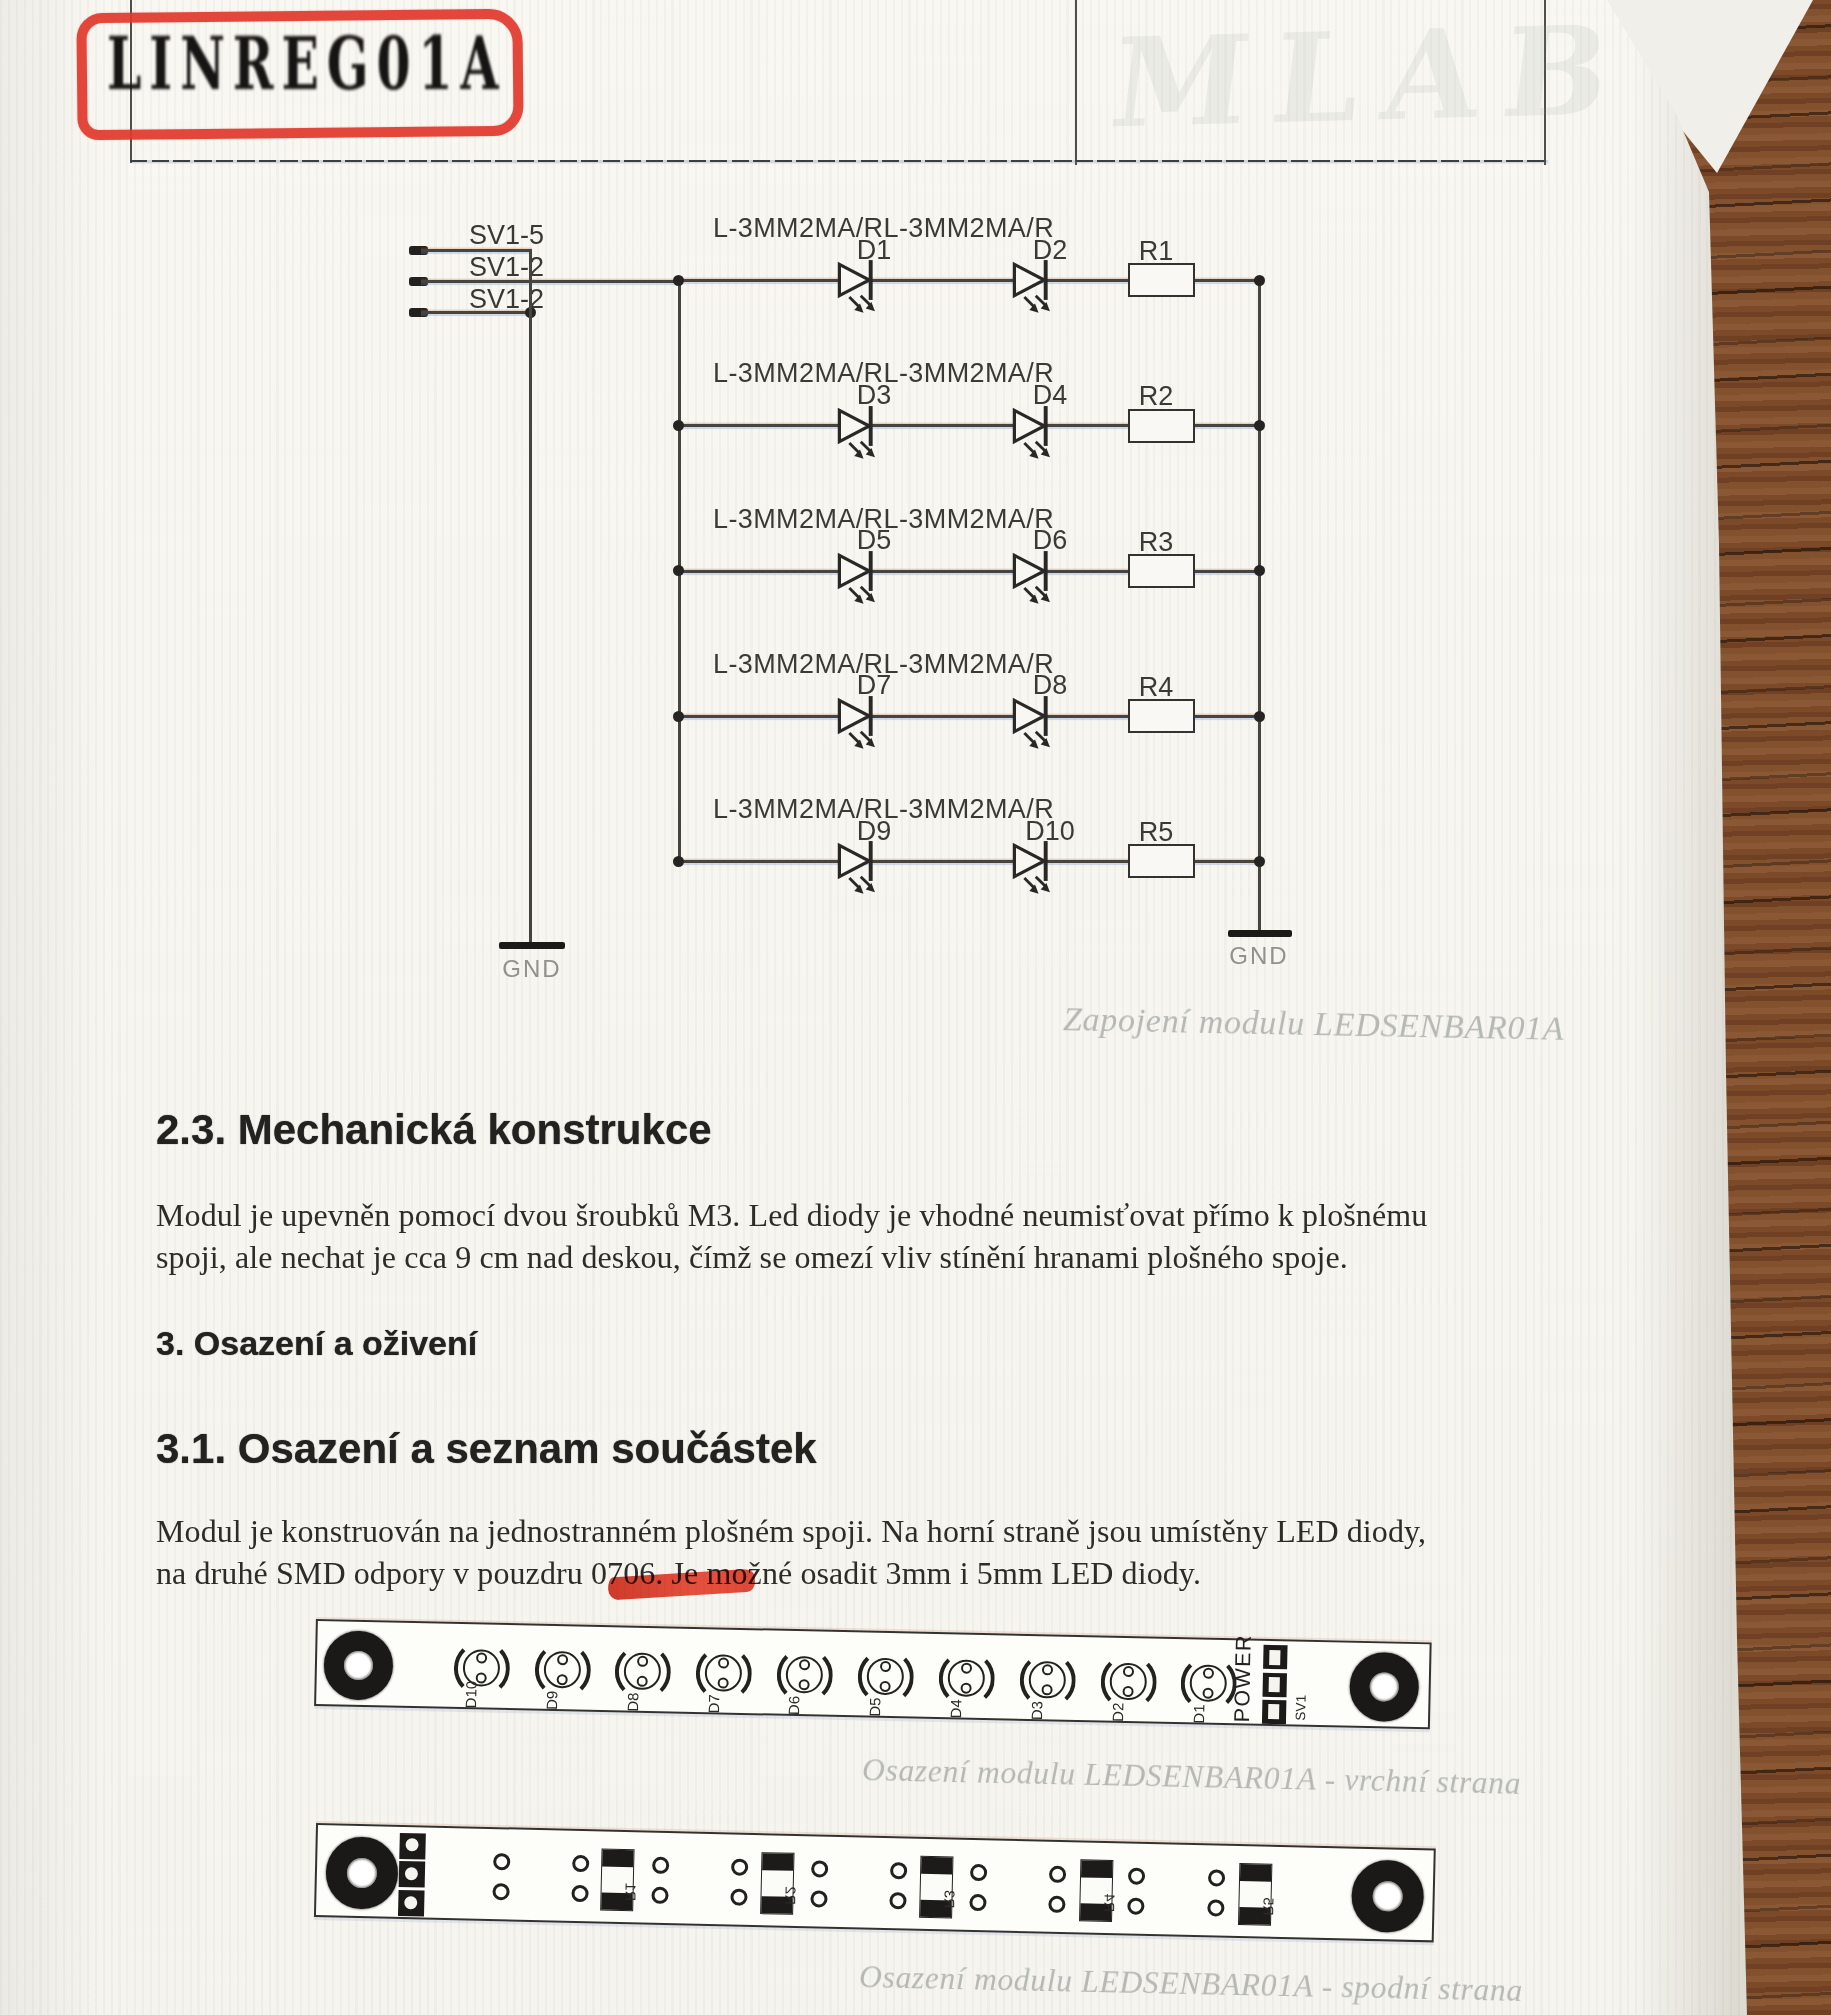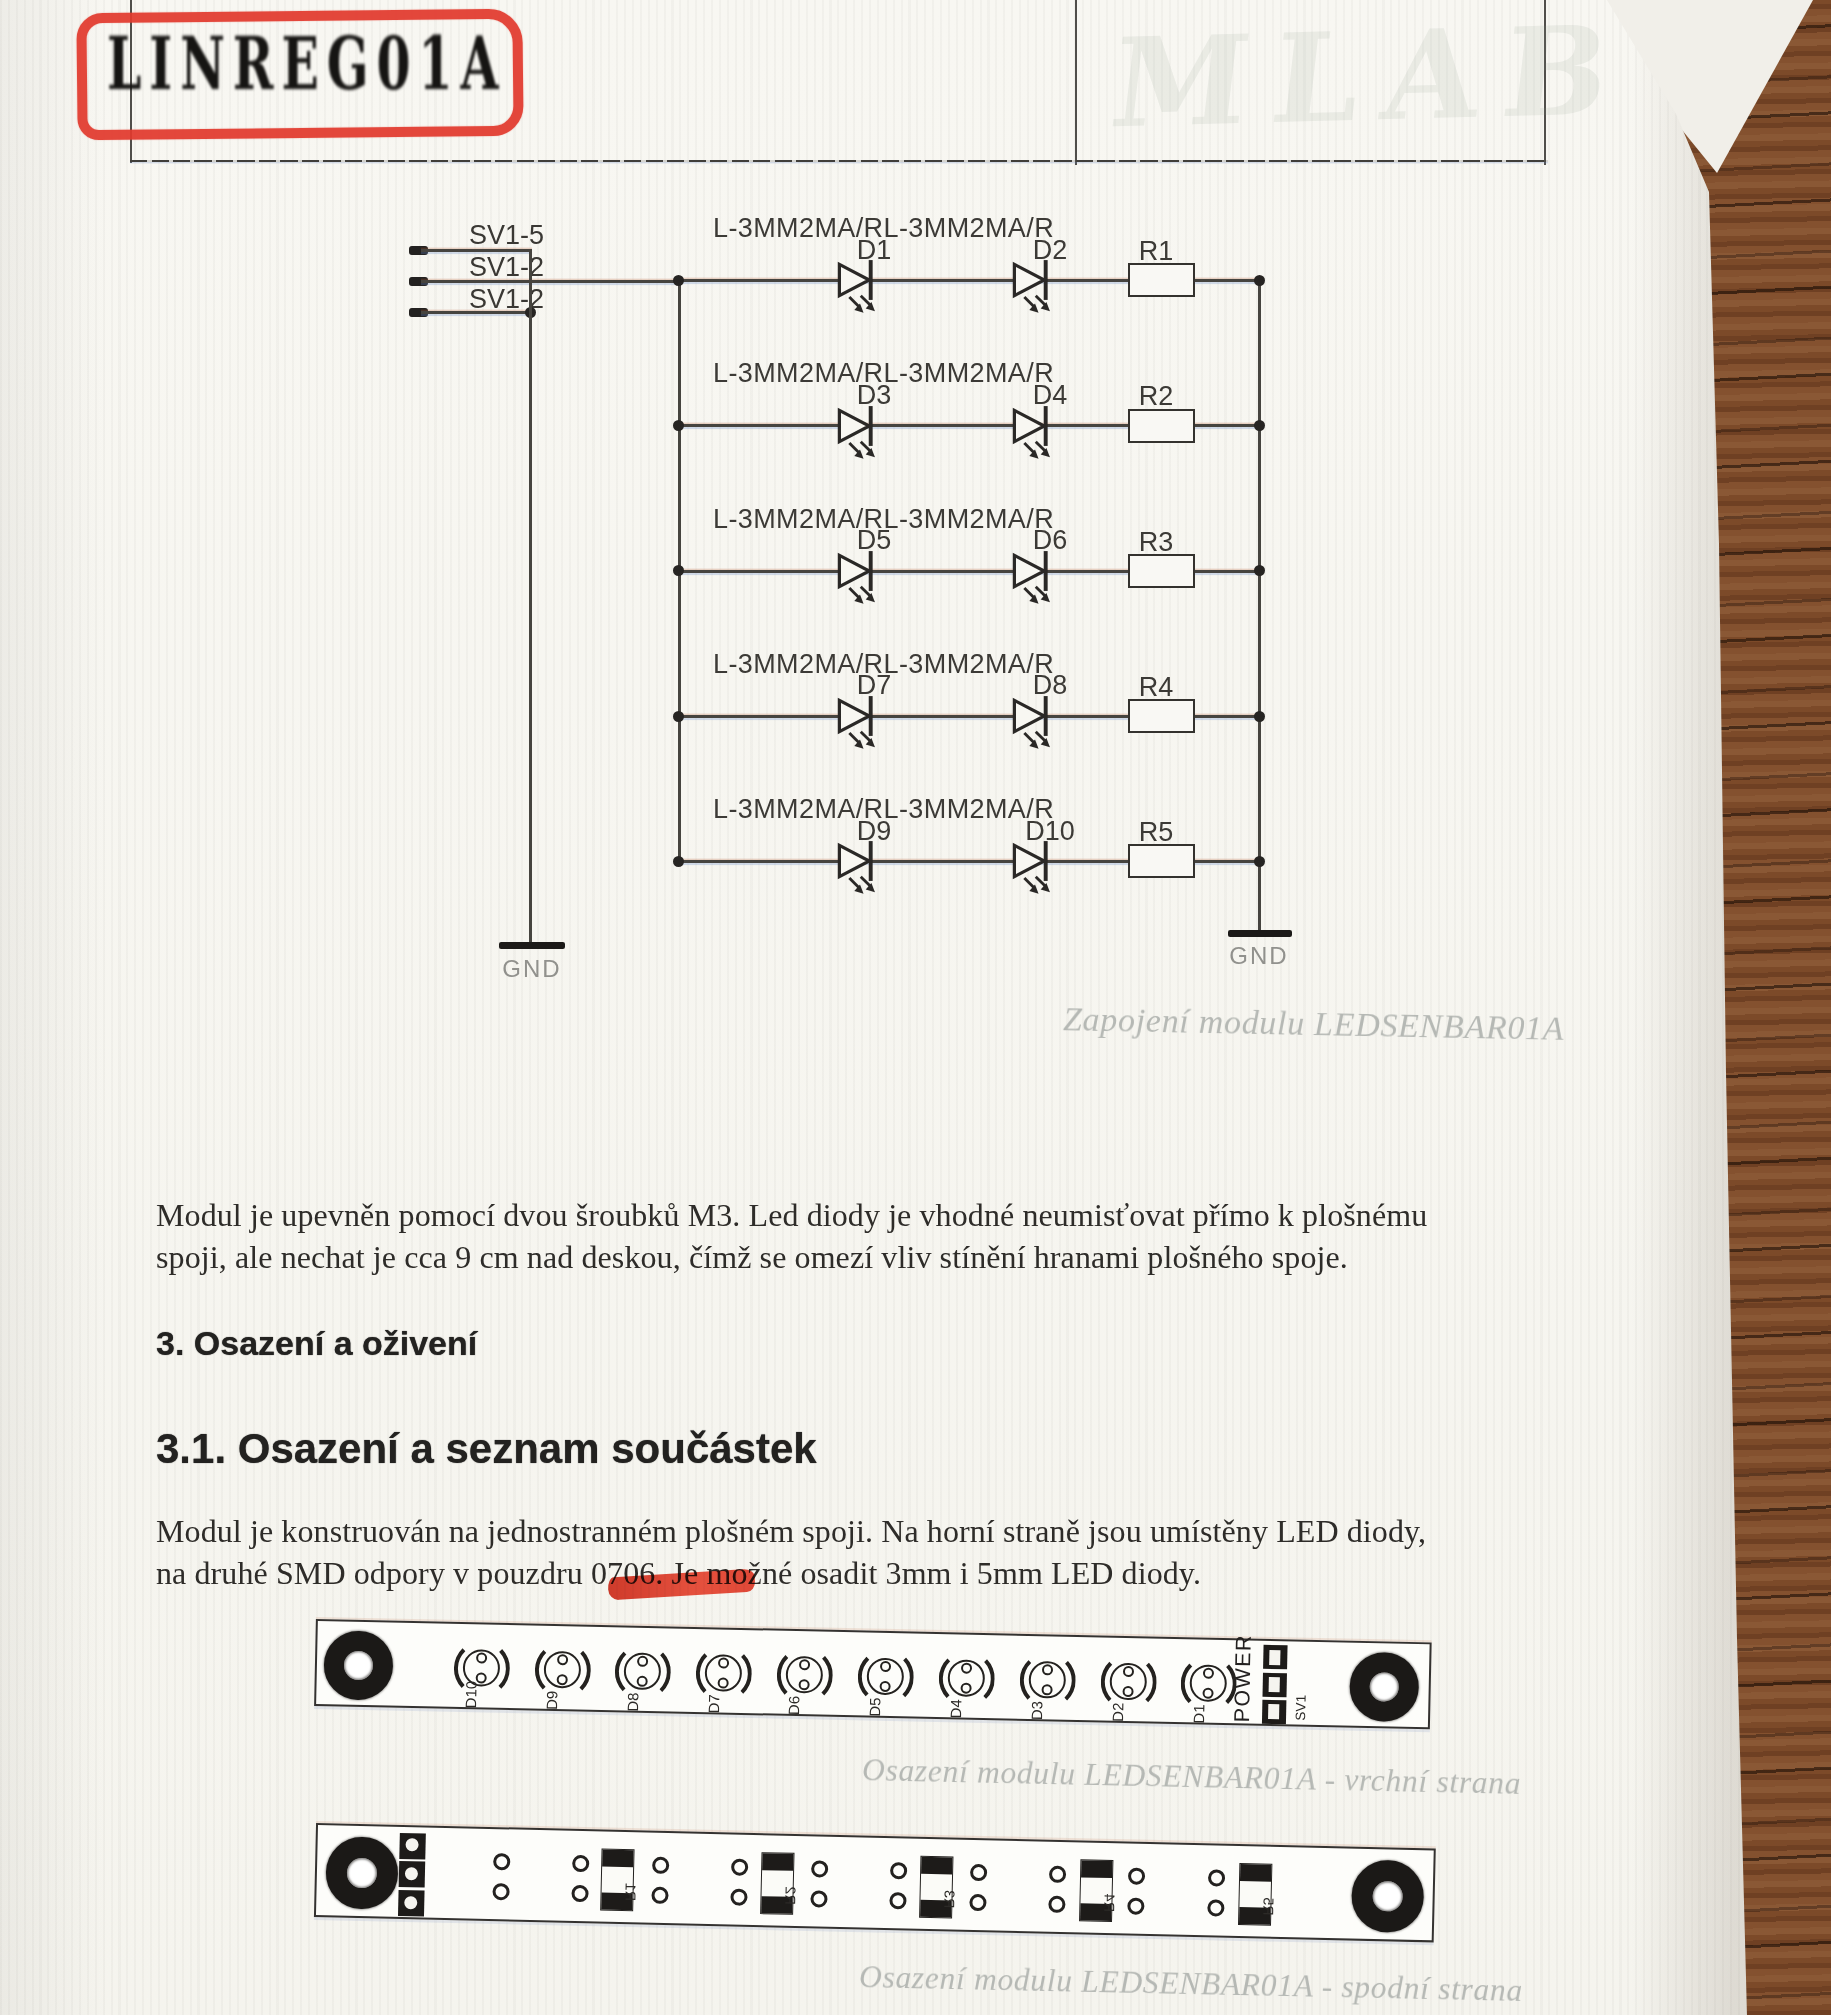--- a/index.html
+++ b/index.html
@@ -257,20 +257,21 @@
   </svg>
         <div class="abs sch-label ctr" style="left: 831px; top: 816px; width: 86px;">D9</div>
         <div class="abs sch-label ctr" style="left: 1007px; top: 816px; width: 86px;">D10</div>
         <div class="abs sch-label ctr" style="left: 1113px; top: 817px; width: 86px;">R5</div>
         <div class="abs r-box" style="left: 1128px; top: 844px;"></div>
       </div>
   </div>
 
   <div class="abs caption" style="left:1063px;top:1005px;transform:rotate(1.1deg)">Zapojení modulu LEDSENBAR01A</div>
 
+  <div class="abs h-bold h23" style="left:156px;top:1106px">2.3. Mechanická konstrukce</div>
   <div class="abs para" style="left:156px;top:1194px">Modul je upevněn pomocí dvou šroubků M3. Led diody je vhodné neumisťovat přímo k plošnému
 spoji, ale nechat je cca 9 cm nad deskou, čímž se omezí vliv stínění hranami plošného spoje.</div>
 
   <div class="abs h-bold h3" style="left:156px;top:1324px">3. Osazení a oživení</div>
   <div class="abs h-bold h31" style="left:156px;top:1425px">3.1. Osazení a seznam součástek</div>
   <div class="abs para" style="left:156px;top:1510px">Modul je konstruován na jednostranném plošném spoji. Na horní straně jsou umístěny LED diody,
 na druhé SMD odpory v pouzdru 0706. Je možné osadit 3mm i 5mm LED diody.</div>
   <div class="abs red-underline"></div>
 
   <div class="abs strip strip-top">

